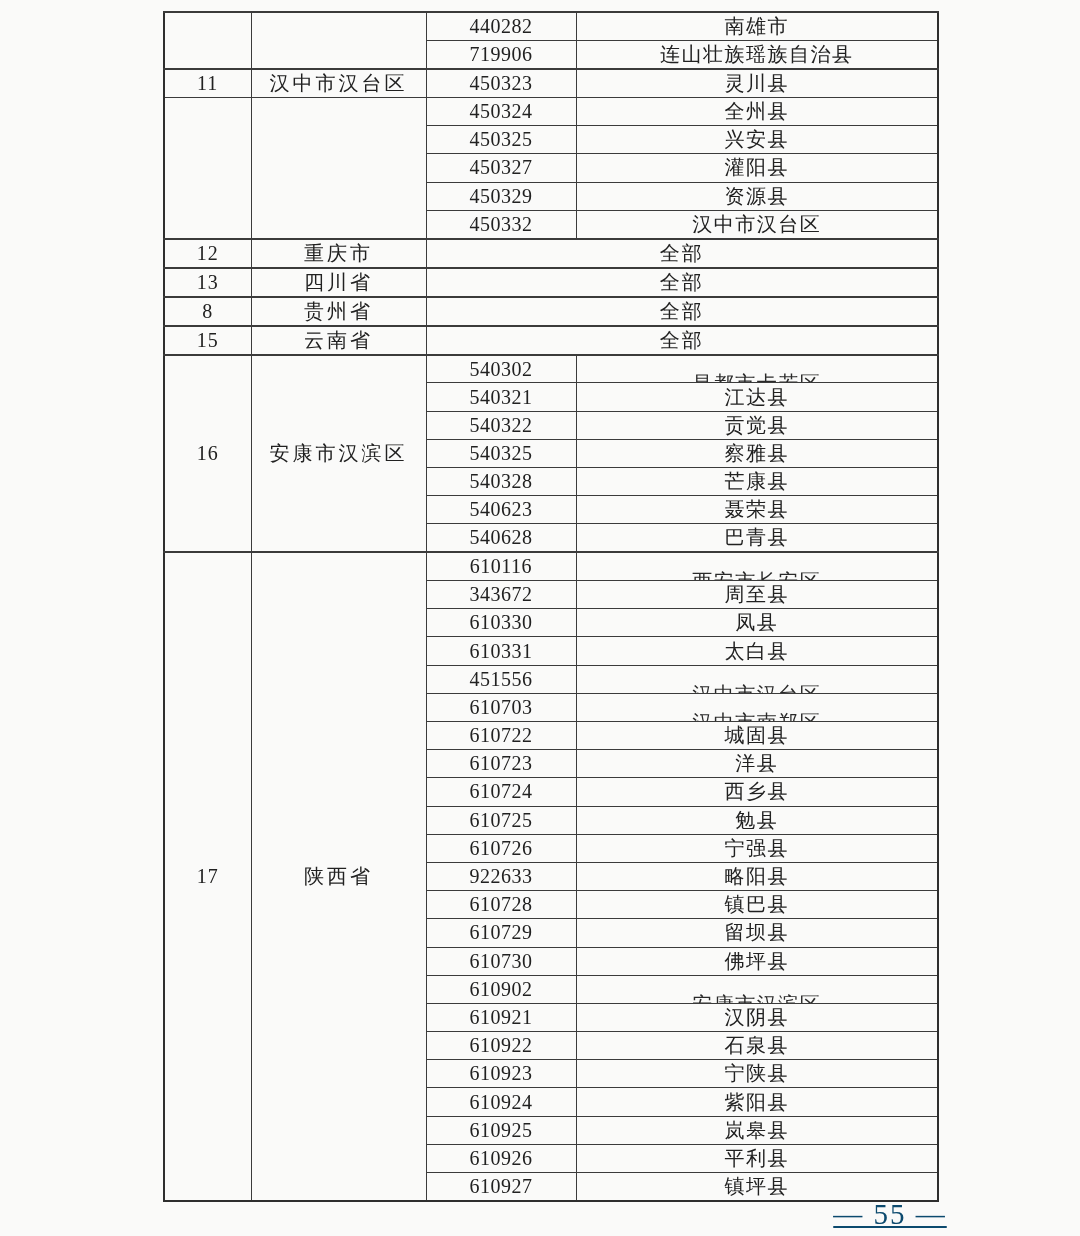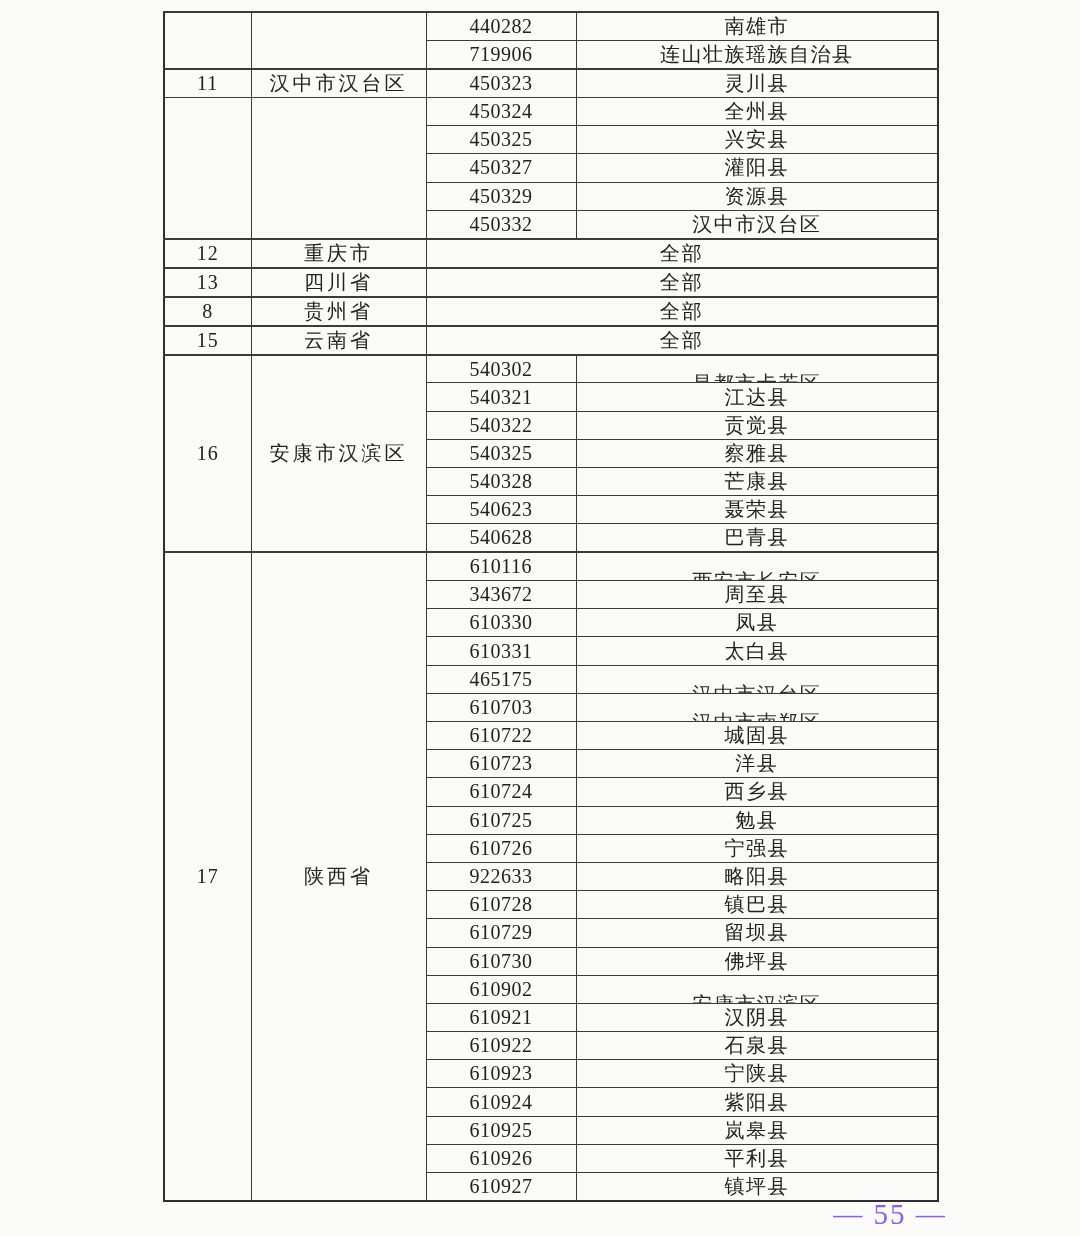--- a/index.html
+++ b/index.html
@@ -52,23 +52,24 @@
     color: #2a2a2a;
   }
 
   .page-number {
     position: absolute;
     top: 1198px;
     left: 790px;
     width: 200px;
     text-align: center;
     font-size: 29px;
-    color: #8b5cf6;
+    color: #0c4a6e;
     letter-spacing: 2px;
     white-space: nowrap;
+    text-decoration: underline;
   }
 </style>
 </head>
 <body>
 
 <div class="doc-page">
 
   <table class="region-table">
     <colgroup>
       <col style="width:87px">
@@ -181,21 +182,21 @@
         </tr>
         <tr>
           <td class="code-cell">610330</td>
           <td class="name-cell">凤县</td>
         </tr>
         <tr>
           <td class="code-cell">610331</td>
           <td class="name-cell">太白县</td>
         </tr>
         <tr>
-          <td class="code-cell">465175</td>
+          <td class="code-cell">451556</td>
           <td class="name-cell name-clipped">
             <span class="clip-text">汉中市汉台区</span>
           </td>
         </tr>
         <tr>
           <td class="code-cell">610703</td>
           <td class="name-cell name-clipped">
             <span class="clip-text">汉中市南郑区</span>
           </td>
         </tr>

